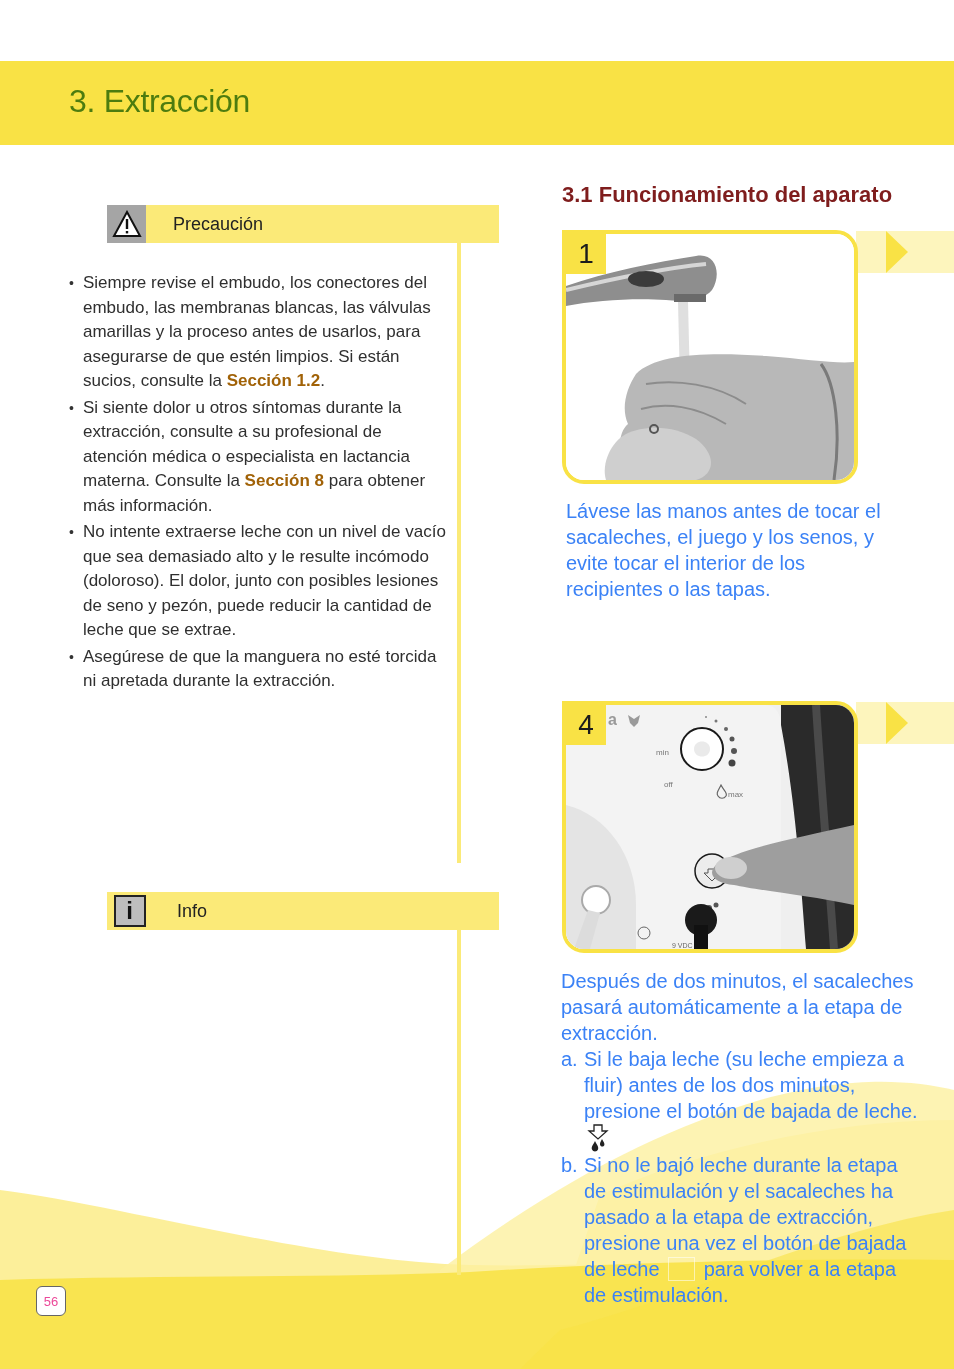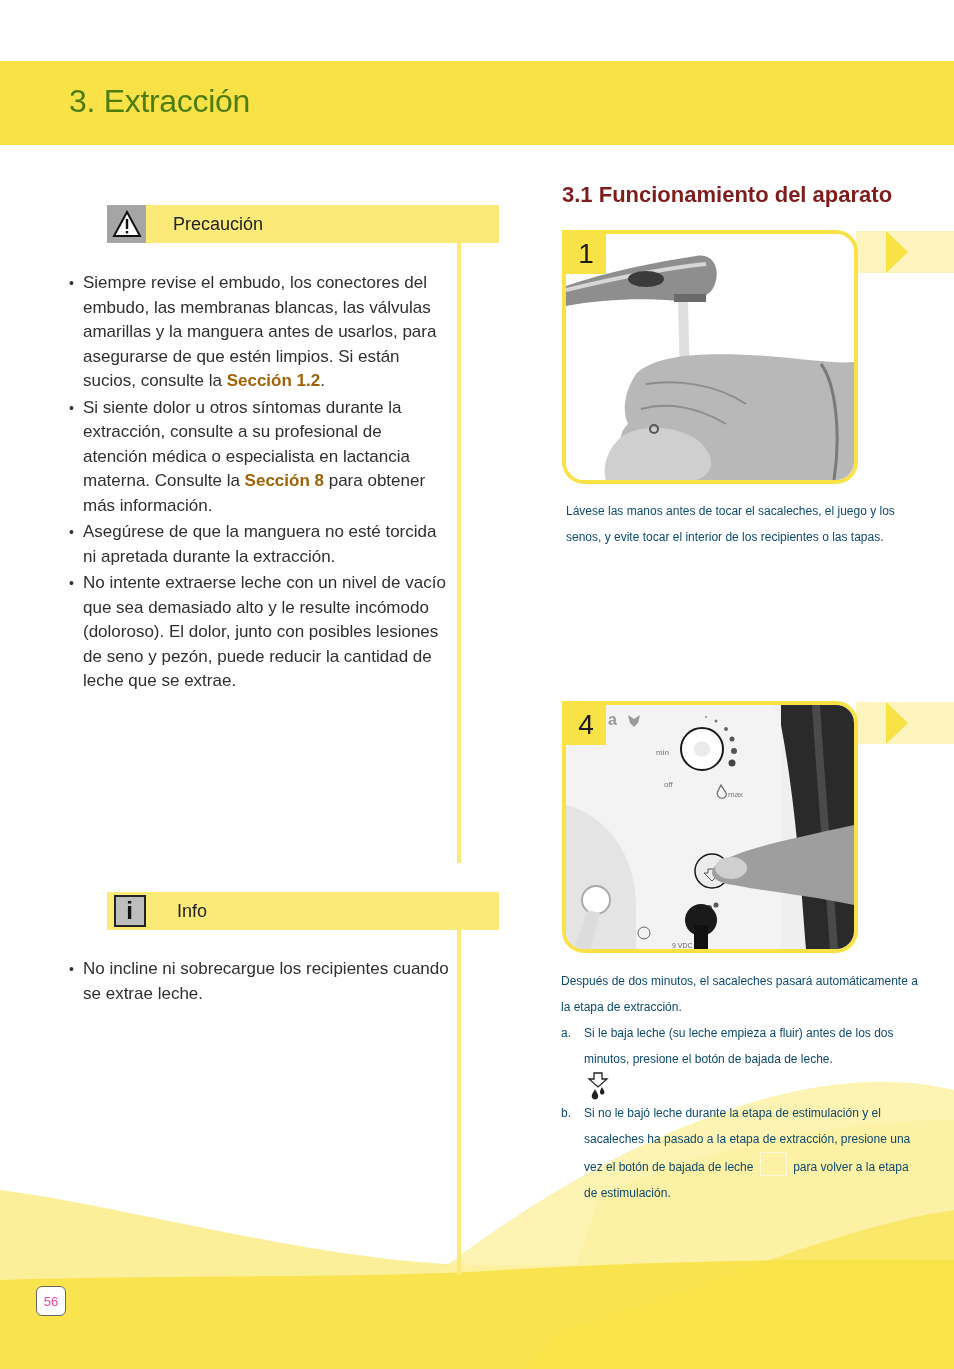--- a/index.html
+++ b/index.html
@@ -73,21 +73,21 @@
     }
     .step-frame.s4 { height: 252px; border-radius: 0 22px 22px 22px; }
     .step-badge {
       position: absolute; left: 0; top: 0; width: 40px; height: 40px;
       background: #f9e245; font-size: 28px; color: #1c1c1c;
       display: flex; align-items: center; justify-content: center; z-index: 3;
     }
     .photo { position: absolute; left: 0; top: 0; width: 100%; height: 100%; }
 
     .step-text {
-      position: absolute; font-size: 12px; line-height: 26px; color: #0c4a6e; z-index: 2;
+      position: absolute; font-size: 20px; line-height: 26px; color: #3b82f6; z-index: 2;
     }
     .alpha-list { list-style: none; }
     .alpha-list li { position: relative; padding-left: 23px; }
     .alpha-list li .marker { position: absolute; left: 0; top: 0; }
     .inline-drop-icon { display: block; width: 24px; height: 28px; margin-left: 2px; }
     .inline-placeholder {
       display: inline-block; width: 27px; height: 24px; vertical-align: -5px;
       border: 1px solid rgba(255,255,255,0.55); margin: 0 3px;
     }
   </style>
@@ -111,36 +111,35 @@
       <path d="M15 2 L28 26 L2 26 Z" fill="#fff" stroke="#111" stroke-width="2" stroke-linejoin="miter"></path>
       <rect x="13.8" y="9" width="2.4" height="10" fill="#111"></rect>
       <rect x="13.8" y="21" width="2.4" height="2.4" fill="#111"></rect>
     </svg>
   </div>
   <span class="callout-title">Precaución</span>
 </div>
 <div class="callout-bar" style="left:457px; top:243px; height:620px;"></div>
 
 <ul class="bullet-list" style="top:271px;">
-  <li><span>Siempre revise el embudo, los conectores del embudo, las membranas blancas, las válvulas amarillas y la manguera antes de usarlos, para asegurarse de que estén limpios. Si están sucios, consulte la </span><b>Sección 1.2</b><span>.</span></li>
+  <li><span>Siempre revise el embudo, los conectores del embudo, las membranas blancas, las válvulas amarillas y la proceso antes de usarlos, para asegurarse de que estén limpios. Si están sucios, consulte la </span><b>Sección 1.2</b><span>.</span></li>
   <li><span>Si siente dolor u otros síntomas durante la extracción, consulte a su profesional de atención médica o especialista en lactancia materna. Consulte la </span><b>Sección 8</b><span> para obtener más información.</span></li>
+  <li><span>No intente extraerse leche con un nivel de vacío que sea demasiado alto y le resulte incómodo (doloroso). El dolor, junto con posibles lesiones de seno y pezón, puede reducir la cantidad de leche que se extrae.</span></li>
   <li><span>Asegúrese de que la manguera no esté torcida ni apretada durante la extracción.</span></li>
-  <li><span>No intente extraerse leche con un nivel de vacío que sea demasiado alto y le resulte incómodo (doloroso). El dolor, junto con posibles lesiones de seno y pezón, puede reducir la cantidad de leche que se extrae.</span></li>
 </ul>
 
 <div class="callout-header" style="top:892px;">
   <div class="callout-icon-box" style="background:#fbea78; left:3px;">
     <div style="width:32px;height:32px;border:2.5px solid #222;background:#bdbdbd;display:flex;align-items:center;justify-content:center;font-size:24px;font-weight:bold;color:#111;">i</div>
   </div>
   <span class="callout-title" style="left:70px;">Info</span>
 </div>
 <div class="callout-bar" style="left:457px; top:930px; height:345px;"></div>
 
 <ul class="bullet-list" style="top:957px;">
-  <li>No incline ni sobrecargue los recipientes cuando se extrae leche.</li>
 </ul>
 
 <div class="page-number">56</div>
 
 <h2 class="section-title">3.1 Funcionamiento del aparato</h2>
 
 <div class="step-band" style="top:231px;">
   <div class="step-arrow"></div>
 </div>
 <div class="step-frame" style="top:230px;">

